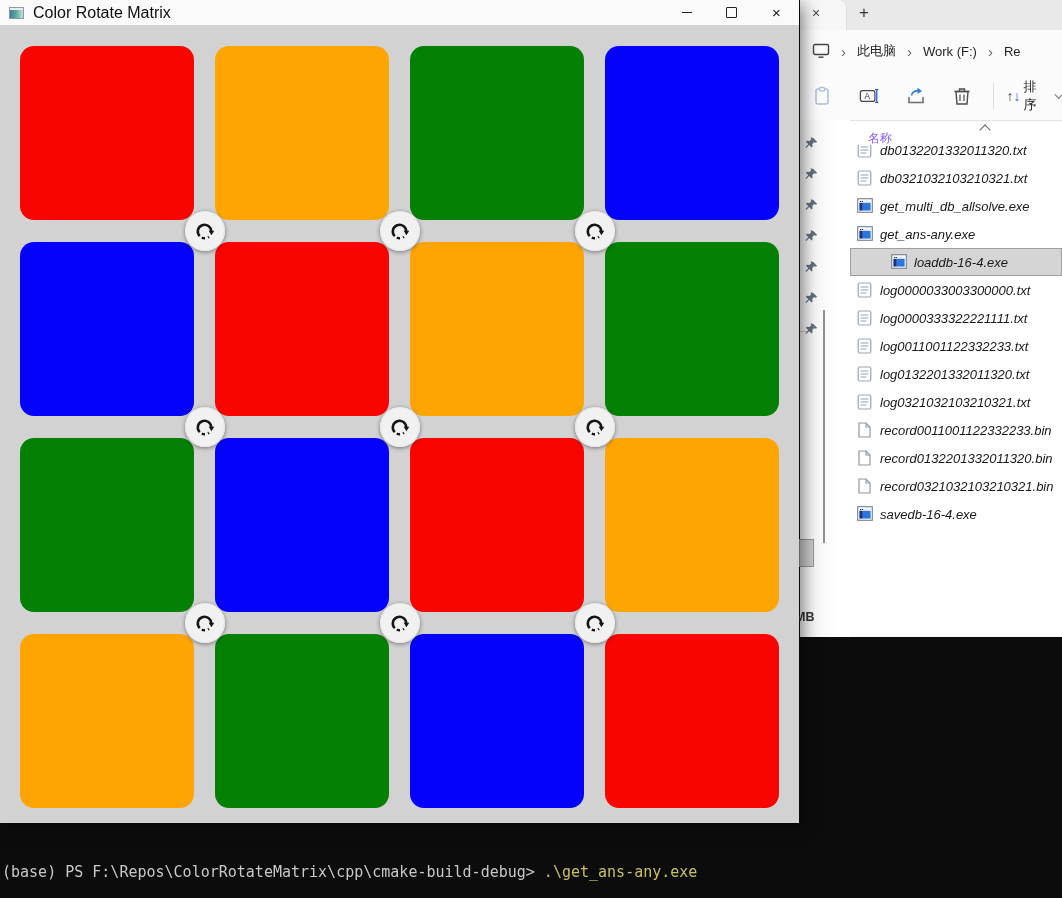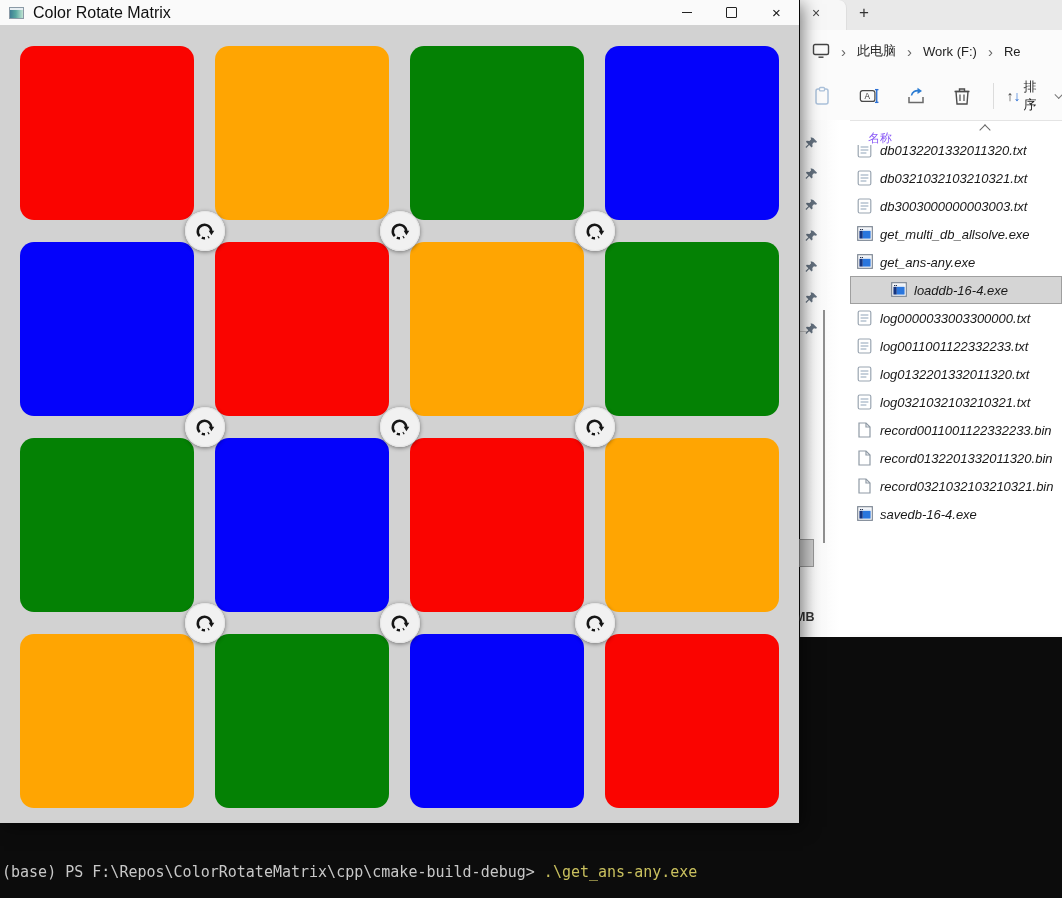--- a/index.html
+++ b/index.html
@@ -193,31 +193,20 @@
             <rect x="1.2" y="1" width="12.6" height="14" rx="1.5" fill="#fff" stroke="#9aa5b1" stroke-width="1.2"></rect>
             <line x1="3.6" y1="5" x2="11.4" y2="5" stroke="#8fa3b8" stroke-width="1"></line>
             <line x1="3.6" y1="8" x2="11.4" y2="8" stroke="#8fa3b8" stroke-width="1"></line>
             <line x1="3.6" y1="11" x2="9.4" y2="11" stroke="#8fa3b8" stroke-width="1"></line>
           </svg>
         </span>
     <span class="file-name">db0321032103210321.txt</span>
   </div>
       <div class="file-row">
     <span class="file-icon">
-          <svg width="15" height="16" viewBox="0 0 15 16">
-            <rect x="1.2" y="1" width="12.6" height="14" rx="1.5" fill="#fff" stroke="#9aa5b1" stroke-width="1.2"></rect>
-            <line x1="3.6" y1="5" x2="11.4" y2="5" stroke="#8fa3b8" stroke-width="1"></line>
-            <line x1="3.6" y1="8" x2="11.4" y2="8" stroke="#8fa3b8" stroke-width="1"></line>
-            <line x1="3.6" y1="11" x2="9.4" y2="11" stroke="#8fa3b8" stroke-width="1"></line>
-          </svg>
-        </span>
-    <span class="file-name">db3003000000003003.txt</span>
-  </div>
-      <div class="file-row">
-    <span class="file-icon">
           <svg width="16" height="15" viewBox="0 0 16 15">
             <rect x="0.7" y="0.7" width="14.6" height="13.6" fill="#fff" stroke="#7d8794" stroke-width="1.2"></rect>
             <rect x="2.4" y="2.4" width="11.2" height="2" fill="#e9eef6"></rect>
             <rect x="3" y="3" width="1.2" height="1" fill="#24324d"></rect>
             <rect x="4.8" y="3" width="1.2" height="1" fill="#24324d"></rect>
             <rect x="2.4" y="4.8" width="3.4" height="7.8" fill="#16357e"></rect>
             <rect x="5.8" y="4.8" width="7.8" height="7.8" fill="#2a76dd"></rect>
           </svg>
         </span>
     <span class="file-name">get_multi_db_allsolve.exe</span>
@@ -251,20 +240,31 @@
       <div class="file-row">
     <span class="file-icon">
           <svg width="15" height="16" viewBox="0 0 15 16">
             <rect x="1.2" y="1" width="12.6" height="14" rx="1.5" fill="#fff" stroke="#9aa5b1" stroke-width="1.2"></rect>
             <line x1="3.6" y1="5" x2="11.4" y2="5" stroke="#8fa3b8" stroke-width="1"></line>
             <line x1="3.6" y1="8" x2="11.4" y2="8" stroke="#8fa3b8" stroke-width="1"></line>
             <line x1="3.6" y1="11" x2="9.4" y2="11" stroke="#8fa3b8" stroke-width="1"></line>
           </svg>
         </span>
     <span class="file-name">log0000033003300000.txt</span>
+  </div>
+      <div class="file-row">
+    <span class="file-icon">
+          <svg width="15" height="16" viewBox="0 0 15 16">
+            <rect x="1.2" y="1" width="12.6" height="14" rx="1.5" fill="#fff" stroke="#9aa5b1" stroke-width="1.2"></rect>
+            <line x1="3.6" y1="5" x2="11.4" y2="5" stroke="#8fa3b8" stroke-width="1"></line>
+            <line x1="3.6" y1="8" x2="11.4" y2="8" stroke="#8fa3b8" stroke-width="1"></line>
+            <line x1="3.6" y1="11" x2="9.4" y2="11" stroke="#8fa3b8" stroke-width="1"></line>
+          </svg>
+        </span>
+    <span class="file-name">log0000333322221111.txt</span>
   </div>
       <div class="file-row">
     <span class="file-icon">
           <svg width="15" height="16" viewBox="0 0 15 16">
             <rect x="1.2" y="1" width="12.6" height="14" rx="1.5" fill="#fff" stroke="#9aa5b1" stroke-width="1.2"></rect>
             <line x1="3.6" y1="5" x2="11.4" y2="5" stroke="#8fa3b8" stroke-width="1"></line>
             <line x1="3.6" y1="8" x2="11.4" y2="8" stroke="#8fa3b8" stroke-width="1"></line>
             <line x1="3.6" y1="11" x2="9.4" y2="11" stroke="#8fa3b8" stroke-width="1"></line>
           </svg>
         </span>

